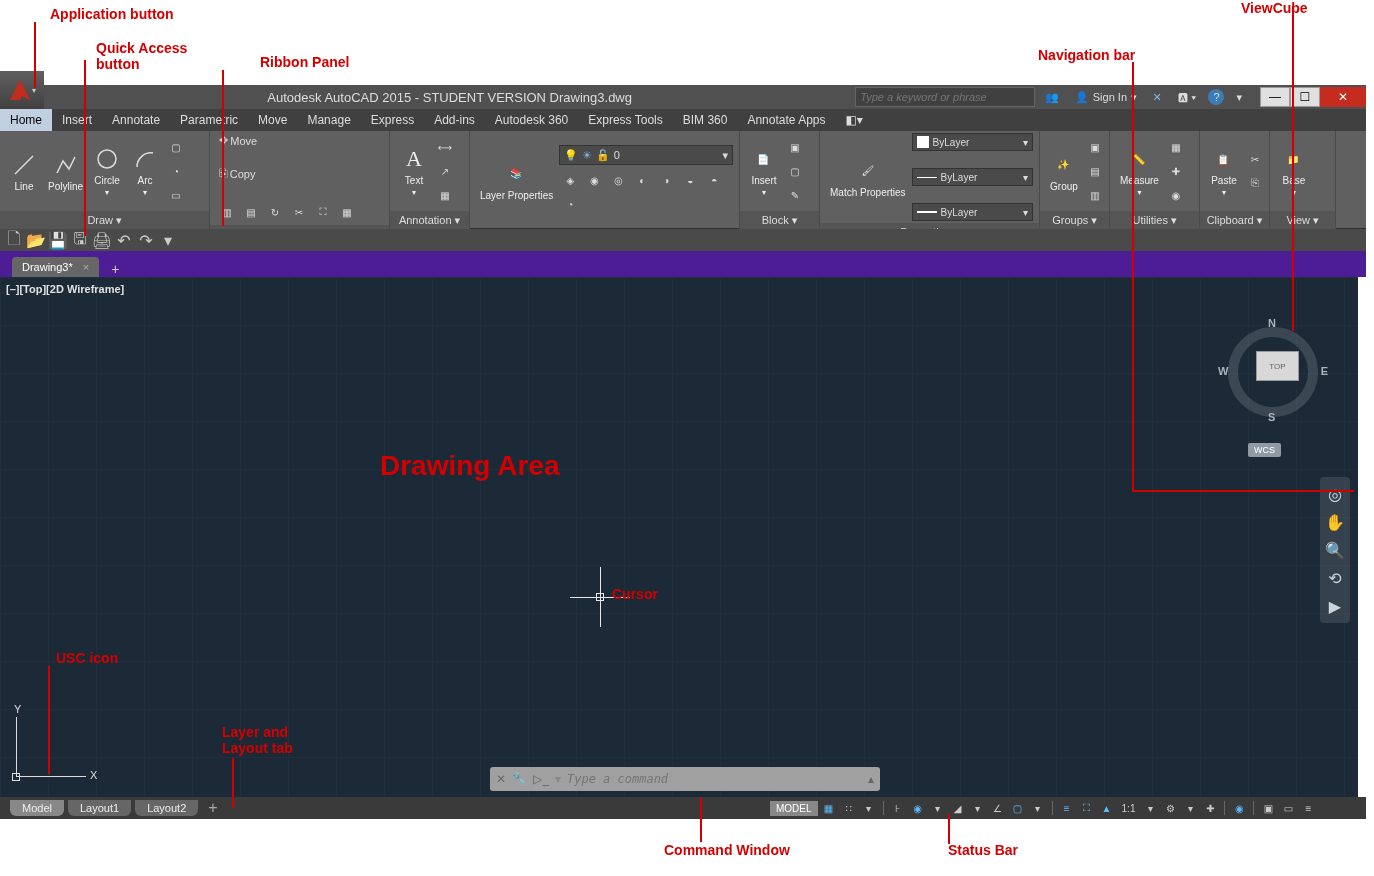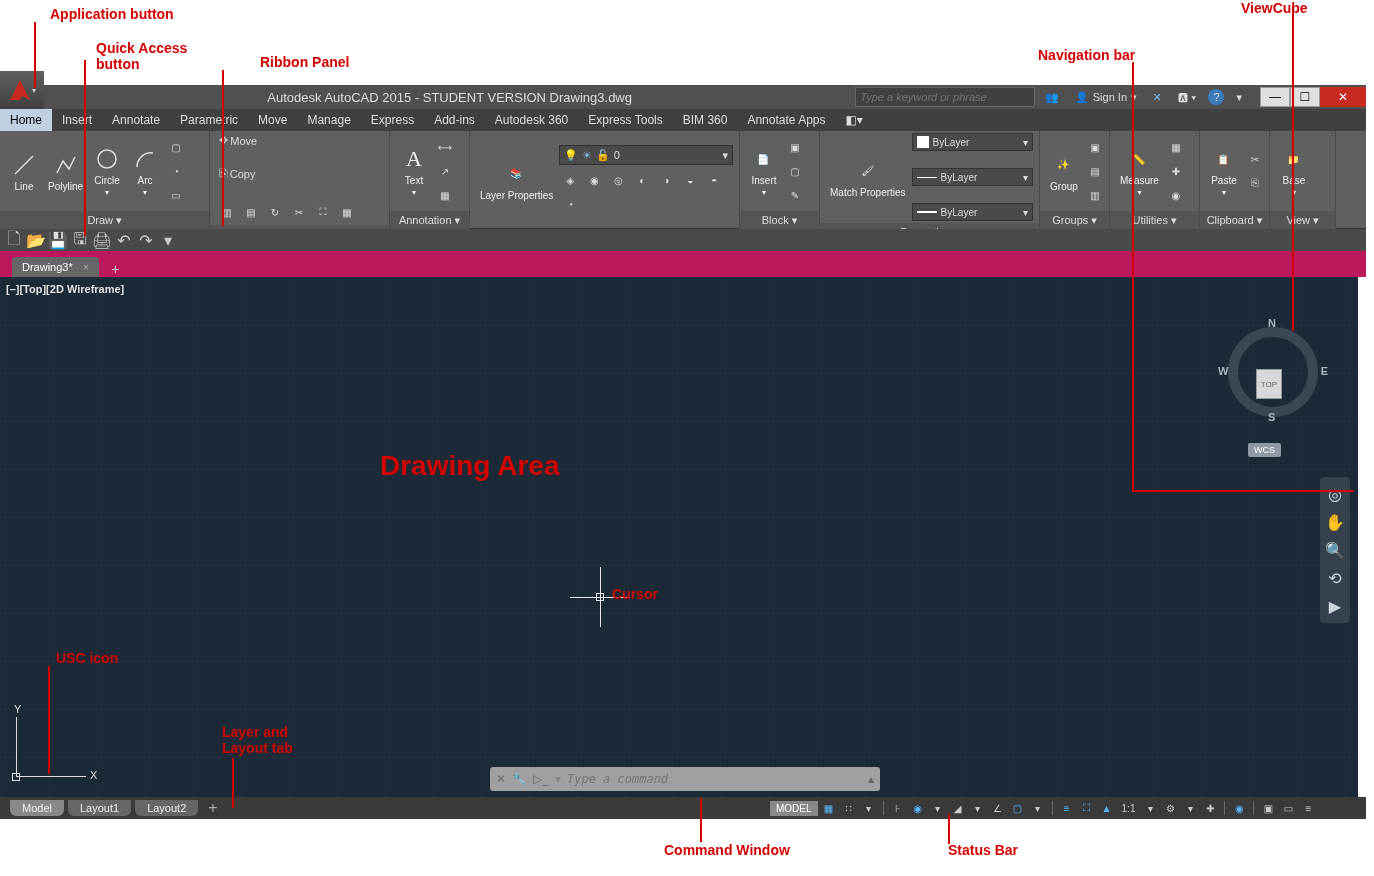--- a/index.html
+++ b/index.html
@@ -29,31 +29,31 @@
   .panel-title { height: 18px; background: #555; color: #ddd; font-size: 11px; text-align: center; line-height: 18px; }
   .big-btn { display: flex; flex-direction: column; align-items: center; justify-content: center; padding: 2px 4px; color: #eee; font-size: 10px; gap: 2px; }
   .big-btn .ico { width: 28px; height: 28px; display: flex; align-items: center; justify-content: center; }
   .small-btn-col { display: flex; flex-direction: column; gap: 2px; }
   .small-btn { width: 22px; height: 22px; display: flex; align-items: center; justify-content: center; color: #ddd; font-size: 10px; }
   .small-btn-row { display: flex; align-items: center; gap: 2px; color: #ddd; font-size: 11px; padding: 1px 3px; }
 
   .qat { position: absolute; top: 229px; left: 0; width: 1366px; height: 22px; background: #4a4a4a; display: flex; align-items: center; padding: 0 6px; gap: 6px; }
   .qat .ico { width: 16px; height: 16px; color: #ccc; display: flex; align-items: center; justify-content: center; }
 
-  .tabbar { position: absolute; top: 251px; left: 0; width: 1366px; height: 26px; background: #be185d; display: flex; align-items: end; padding: 0 12px; }
+  .tabbar { position: absolute; top: 251px; left: 0; width: 1366px; height: 26px; background: #4c1d95; display: flex; align-items: end; padding: 0 12px; }
   .file-tab { background: #666; color: #fff; font-size: 11px; padding: 4px 10px; border-radius: 4px 4px 0 0; display: flex; align-items: center; gap: 10px; }
   .file-tab-add { color: #ccc; margin-left: 6px; font-size: 14px; padding: 0 6px; }
 
   .canvas { position: absolute; top: 277px; left: 0; width: 1358px; height: 520px; background: #1b2a36; }
   .viewport-label { position: absolute; top: 6px; left: 6px; color: #e0e0e0; font-size: 11px; font-weight: bold; }
   .grid-layer { position: absolute; inset: 0; background-image: linear-gradient(#253340 1px, transparent 1px), linear-gradient(90deg,#253340 1px, transparent 1px); background-size: 48px 48px; opacity: 0.6; }
   
   .viewcube-wrap { position: absolute; top: 40px; right: 30px; width: 110px; height: 140px; }
   .viewcube-ring { position: absolute; top: 10px; left: 10px; width: 90px; height: 90px; border: 10px solid rgba(120,130,140,0.35); border-radius: 50%; }
-  .viewcube { position: absolute; top: 52px; left: 38px; width: 26px; height: 30px; background: #d8d8d8; color: #666; font-size: 8px; display: flex; align-items: center; justify-content: center; border: 1px solid #999; }
+  .viewcube { position: absolute; top: 34px; left: 38px; width: 43px; height: 30px; background: #d8d8d8; color: #666; font-size: 8px; display: flex; align-items: center; justify-content: center; border: 1px solid #999; }
   .vc-dir { position: absolute; color: #a8b4c0; font-size: 11px; font-weight: bold; }
   .wcs-badge { position: absolute; bottom: 0; left: 30px; background: #909aa4; color: #fff; font-size: 9px; padding: 2px 6px; border-radius: 2px; }
 
   .navbar { position: absolute; top: 200px; right: 8px; width: 30px; background: rgba(80,90,100,0.5); border-radius: 4px; padding: 6px 2px; display: flex; flex-direction: column; gap: 6px; align-items: center; }
   .nav-btn { width: 22px; height: 22px; color: #ccd4dc; display: flex; align-items: center; justify-content: center; }
 
   .cursor-cross { position: absolute; top: 320px; left: 600px; }
   .cursor-cross::before, .cursor-cross::after { content:''; position: absolute; background: #e8e8e8; }
   .cursor-cross::before { width: 60px; height: 1px; left: -30px; top: 0; }
   .cursor-cross::after { width: 1px; height: 60px; top: -30px; left: 0; }

